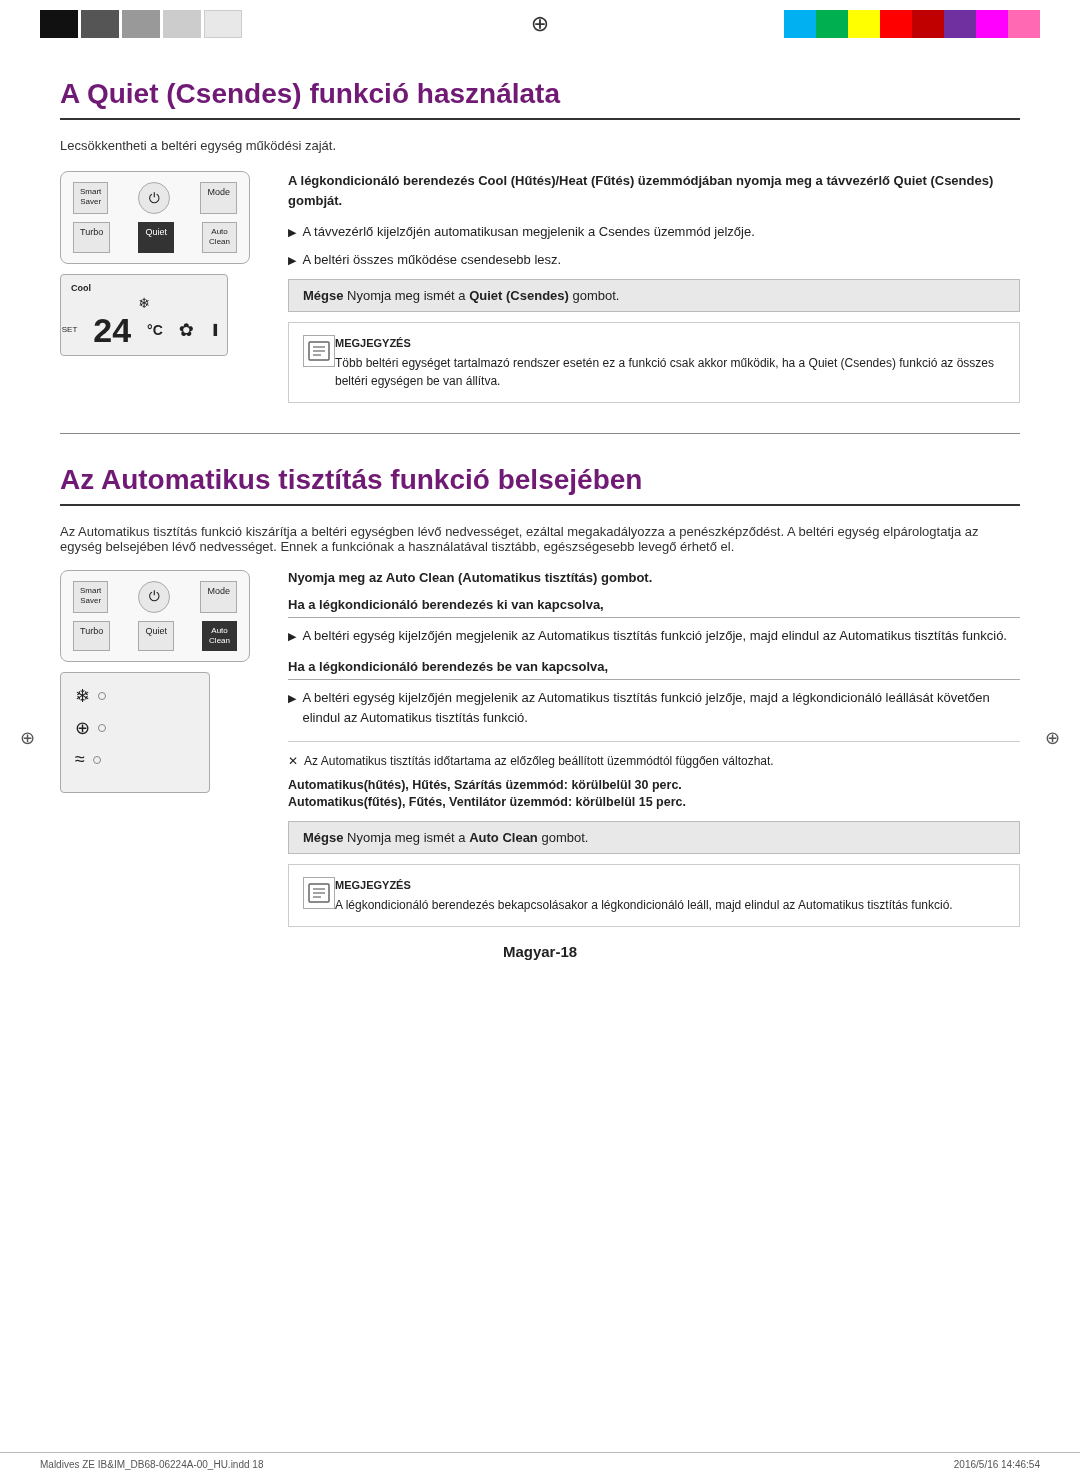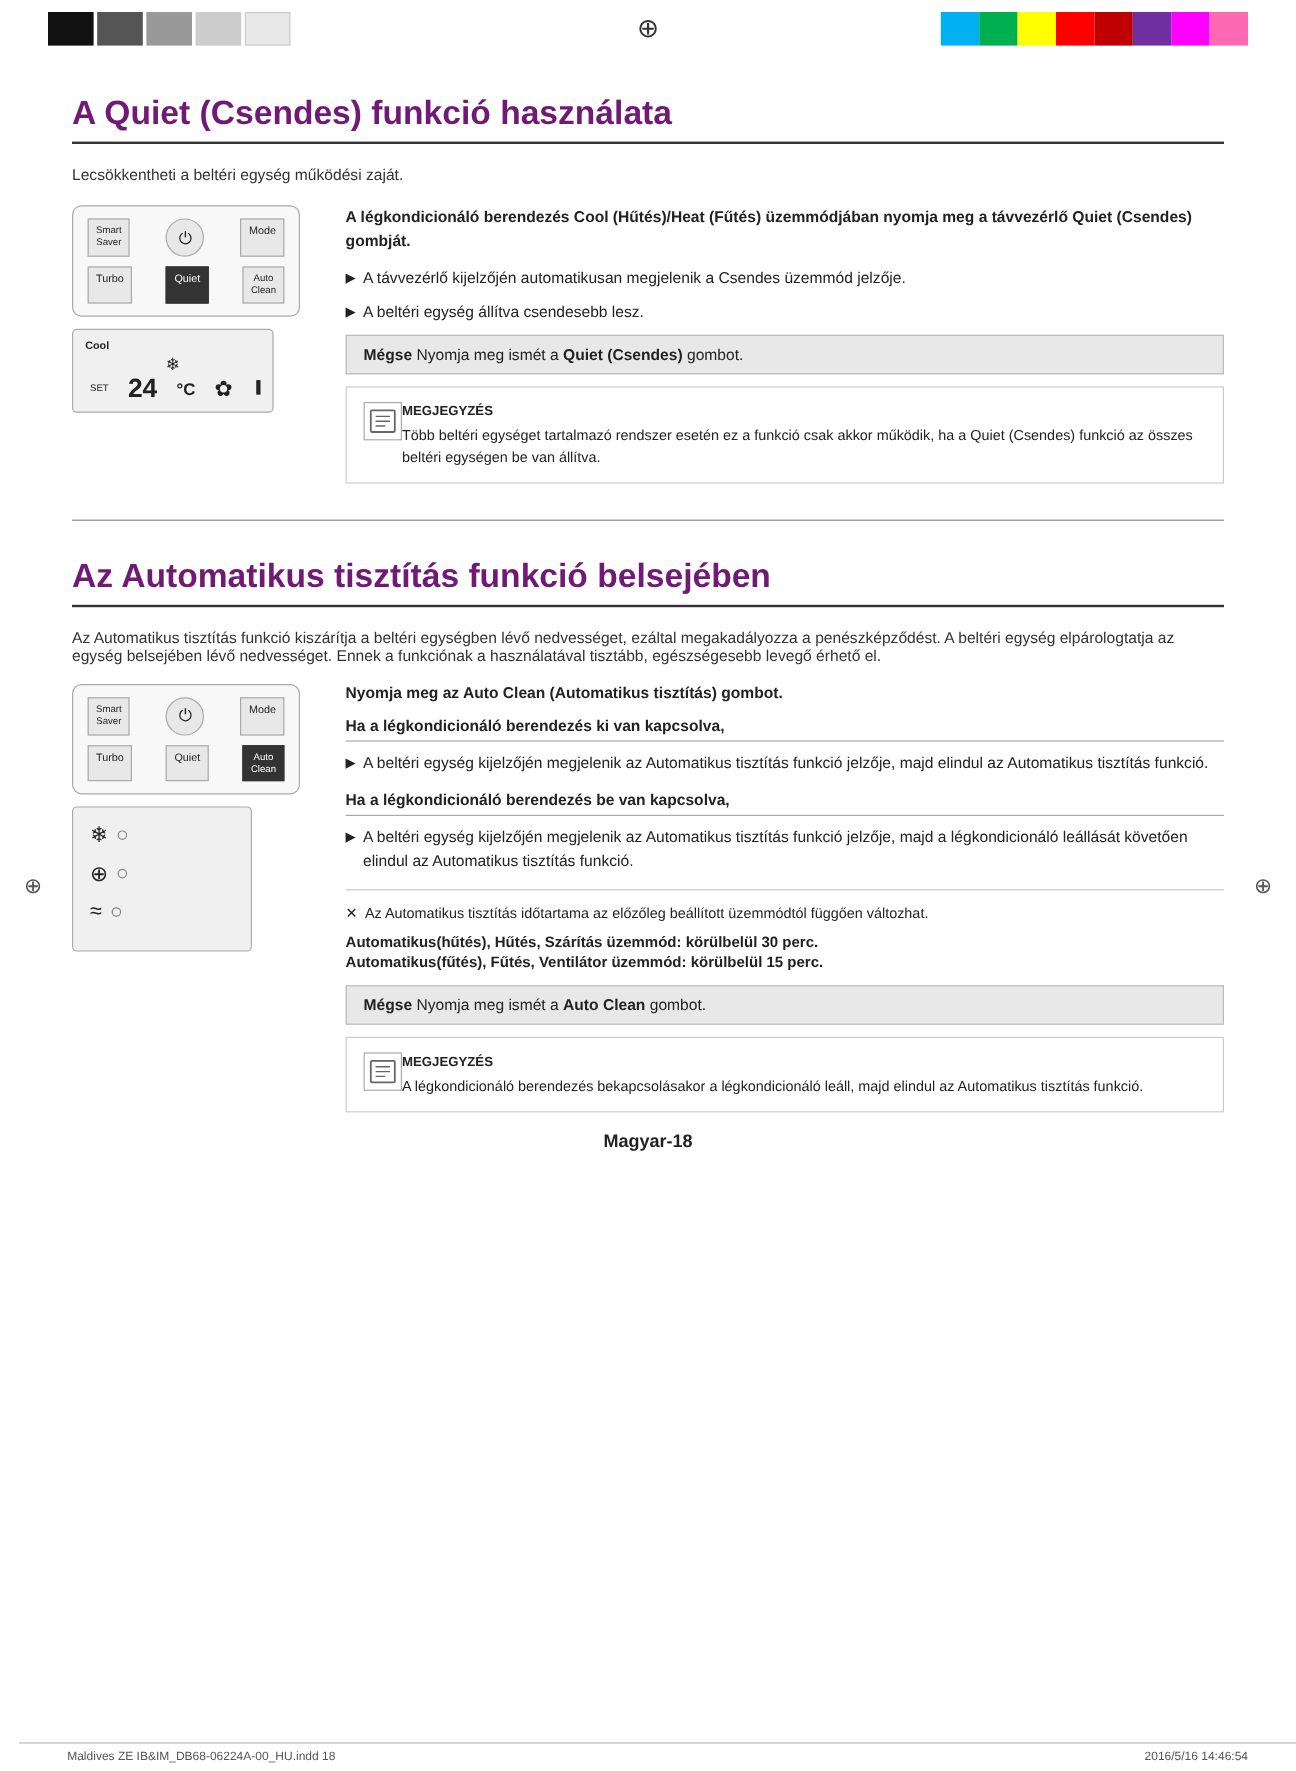--- a/index.html
+++ b/index.html
@@ -162,21 +162,21 @@
       align-items: center;
       gap: 16px;
       justify-content: flex-end;
     }
 
     .display-set {
       font-size: 8px;
     }
 
     .display-number {
-      font-size: 22px;
+      font-size: 34px;
       font-weight: bold;
       line-height: 1;
     }
 
     
     .section-right {
       flex: 1;
     }
 
     .instruction-bold {
@@ -308,21 +308,21 @@
     .bold-line {
       font-size: 12.5px;
       font-weight: bold;
       margin-bottom: 3px;
     }
 
     
     .page-footer {
       position: absolute;
       bottom: 0;
-      left: 16px;
+      left: 0;
       right: 0;
       border-top: 1px solid #bbb;
       padding: 6px 40px;
       display: flex;
       justify-content: space-between;
       align-items: center;
       font-size: 10px;
       color: #555;
       background: #fff;
     }
@@ -418,21 +418,21 @@
 
       <div class="section-right">
         <p class="instruction-bold">A légkondicionáló berendezés Cool (Hűtés)/Heat (Fűtés) üzemmódjában nyomja meg a távvezérlő Quiet (Csendes) gombját.</p>
 
         <div class="bullet-item">
           <span class="bullet-arrow">▶</span>
           <span>A távvezérlő kijelzőjén automatikusan megjelenik a Csendes üzemmód jelzője.</span>
         </div>
         <div class="bullet-item">
           <span class="bullet-arrow">▶</span>
-          <span>A beltéri egység állítva csendesebb lesz.</span>
+          <span>A beltéri összes működése csendesebb lesz.</span>
         </div>
 
         <div class="megse-box">
           <span class="megse-label">Mégse</span>
           <span>  Nyomja meg ismét a <strong>Quiet (Csendes)</strong> gombot.</span>
         </div>
 
         <div class="note-box">
           <div class="note-icon">
             <svg width="24" height="24" viewBox="0 0 24 24" fill="none">

